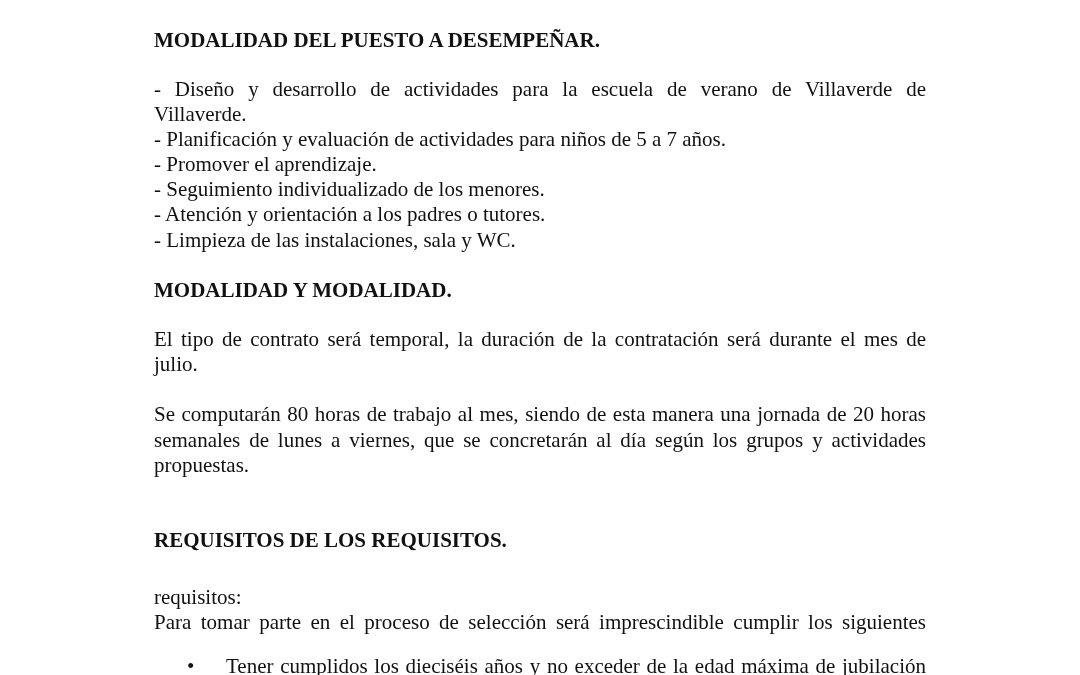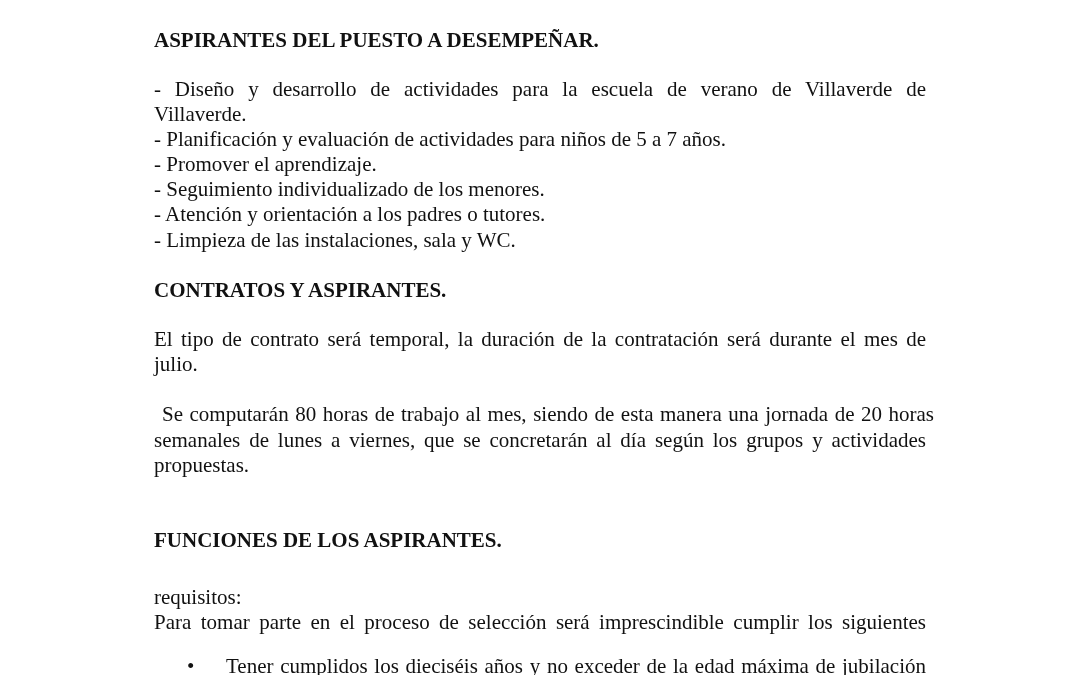--- a/index.html
+++ b/index.html
@@ -57,40 +57,40 @@
       white-space: nowrap;
       text-align: justify;
       text-align-last: justify;
     }
   </style>
 </head>
 <body>
 
 <div class="page">
 
-  <div class="line heading" style="top:27px;">ASPIRANTES DEL PUESTO A DESEMPEÑAR.</div>
+  <div class="line heading" style="top:27px;">MODALIDAD DEL PUESTO A DESEMPEÑAR.</div>
 
   <div class="line justify" style="top:76px;">- Diseño y desarrollo de actividades para la escuela de verano de Villaverde de</div>
   <div class="line" style="top:101px;">Villaverde.</div>
   <div class="line" style="top:126px;">- Planificación y evaluación de actividades para niños de 5 a 7 años.</div>
   <div class="line" style="top:151px;">- Promover el aprendizaje.</div>
   <div class="line" style="top:176px;">- Seguimiento individualizado de los menores.</div>
   <div class="line" style="top:201px;">- Atención y orientación a los padres o tutores.</div>
   <div class="line" style="top:227px;">- Limpieza de las instalaciones, sala y WC.</div>
 
-  <div class="line heading" style="top:277px;">CONTRATOS Y ASPIRANTES.</div>
+  <div class="line heading" style="top:277px;">MODALIDAD Y MODALIDAD.</div>
 
   <div class="line justify" style="top:326px;">El tipo de contrato será temporal, la duración de la contratación será durante el mes de</div>
   <div class="line" style="top:351px;">julio.</div>
 
-  <div class="line justify" style="top:401px;margin-left:8px;">Se computarán 80 horas de trabajo al mes, siendo de esta manera una jornada de 20 horas</div>
+  <div class="line justify" style="top:401px;">Se computarán 80 horas de trabajo al mes, siendo de esta manera una jornada de 20 horas</div>
   <div class="line justify" style="top:427px;">semanales de lunes a viernes, que se concretarán al día según los grupos y actividades</div>
   <div class="line" style="top:452px;">propuestas.</div>
 
-  <div class="line heading" style="top:527px;">FUNCIONES DE LOS ASPIRANTES.</div>
+  <div class="line heading" style="top:527px;">REQUISITOS DE LOS REQUISITOS.</div>
 
   <div class="line justify" style="top:577px;margin-top:32px;">Para tomar parte en el proceso de selección será imprescindible cumplir los siguientes</div>
   <div class="line" style="top:584px;">requisitos:</div>
 
   <div class="bullet-item" style="top:653px;">
     <span class="bullet-dot">•</span>
     <span class="bullet-text">Tener cumplidos los dieciséis años y no exceder de la edad máxima de jubilación</span>
   </div>
 
 </div>

